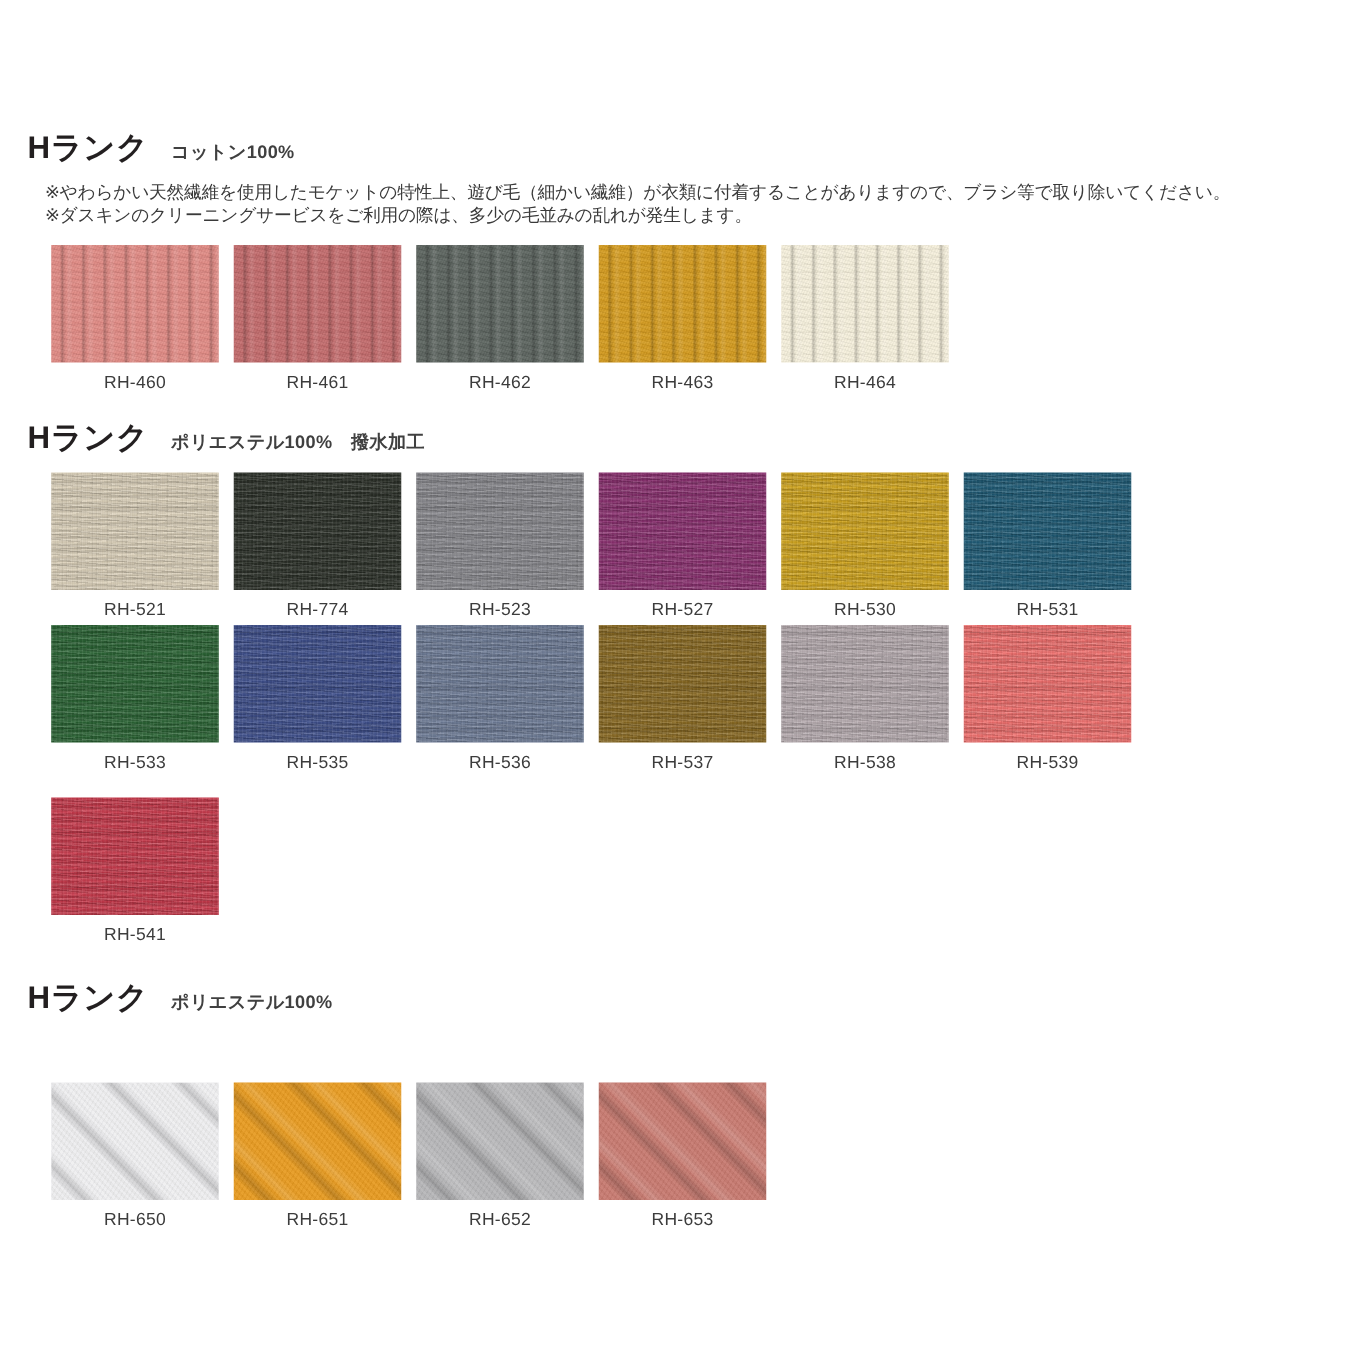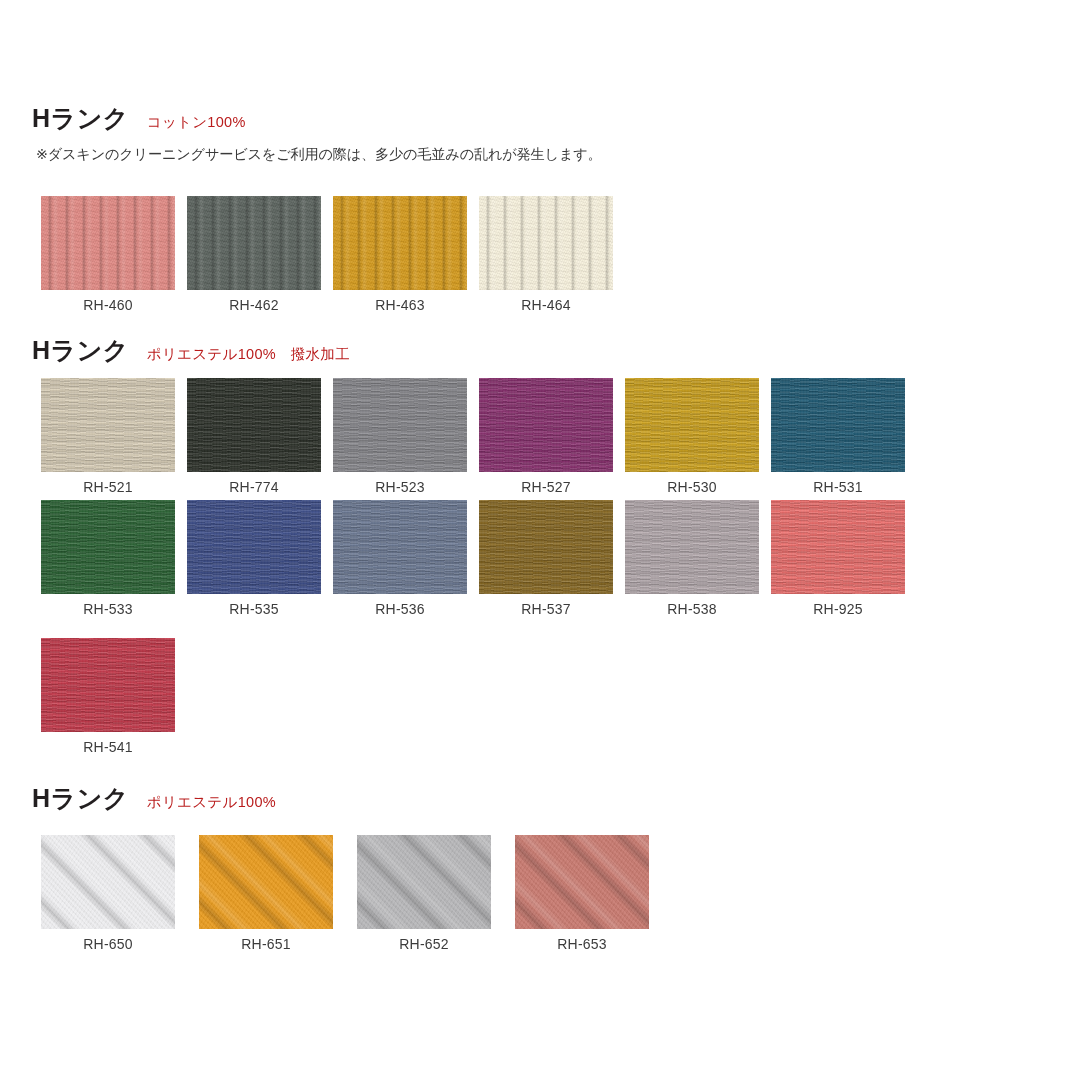--- a/index.html
+++ b/index.html
@@ -25,35 +25,35 @@
 
   
   .section {
     position: absolute;
     left: 0;
     width: 1080px;
   }
   .sec-head {
     display: flex;
     align-items: baseline;
-    padding-left: 32px;
+    padding-left: 22px;
     height: 30px;
   }
   .rank-title {
     font-size: 25px;
     font-weight: 700;
     letter-spacing: 0.5px;
     color: #231f20;
     line-height: 1;
     white-space: nowrap;
   }
   .rank-sub {
     font-size: 14.5px;
-    font-weight: 400;
-    color: #b91c1c;
+    font-weight: 700;
+    color: #404040;
     margin-left: 18px;
     letter-spacing: 0.3px;
     white-space: nowrap;
   }
 
   
   .notes {
     position: absolute;
     left: 36px;
     top: 145px;
@@ -184,29 +184,36 @@
 <div class="page">
 
   <div class="section" style="top:106px;">
     <div class="sec-head">
       <span class="rank-title">Hランク</span>
       <span class="rank-sub">コットン100%</span>
     </div>
   </div>
 
   <div class="notes">
+    <div class="note-line">※やわらかい天然繊維を使用したモケットの特性上、遊び毛（細かい繊維）が衣類に付着することがありますので、ブラシ等で取り除いてください。</div>
     <div class="note-line">※ダスキンのクリーニングサービスをご利用の際は、多少の毛並みの乱れが発生します。</div>
   </div>
 
   <div class="swatch-row" style="top:196px;">
     <div class="swatch-cell">
       <div class="swatch" style="background-color: rgb(224, 138, 132);">
           <div class="tex tex-rib"></div>
         </div>
       <span class="swatch-label">RH-460</span>
+    </div>
+    <div class="swatch-cell">
+      <div class="swatch" style="background-color: rgb(194, 106, 107);">
+          <div class="tex tex-rib"></div>
+        </div>
+      <span class="swatch-label">RH-461</span>
     </div>
     <div class="swatch-cell">
       <div class="swatch" style="background-color: rgb(91, 99, 94);">
           <div class="tex tex-rib"></div>
         </div>
       <span class="swatch-label">RH-462</span>
     </div>
     <div class="swatch-cell">
       <div class="swatch" style="background-color: rgb(211, 154, 30);">
           <div class="tex tex-rib"></div>
@@ -295,41 +302,41 @@
     <div class="swatch-cell">
       <div class="swatch" style="background-color: rgb(184, 173, 177);">
           <div class="tex tex-tweed"></div>
         </div>
       <span class="swatch-label">RH-538</span>
     </div>
     <div class="swatch-cell">
       <div class="swatch" style="background-color: rgb(242, 112, 110);">
           <div class="tex tex-tweed"></div>
         </div>
-      <span class="swatch-label">RH-925</span>
+      <span class="swatch-label">RH-539</span>
     </div>
   </div>
 
   <div class="swatch-row" style="top:638px;">
     <div class="swatch-cell">
       <div class="swatch" style="background-color: rgb(201, 58, 76);">
           <div class="tex tex-tweed"></div>
         </div>
       <span class="swatch-label">RH-541</span>
     </div>
   </div>
 
   <div class="section" style="top:786px;">
     <div class="sec-head">
       <span class="rank-title">Hランク</span>
       <span class="rank-sub">ポリエステル100%</span>
     </div>
   </div>
 
-  <div class="swatch-row" style="top:835px;gap:12px;">
+  <div class="swatch-row" style="top:866px;">
     <div class="swatch-cell">
       <div class="swatch" style="background-color: rgb(237, 237, 239);">
           <div class="tex tex-diag"></div>
         </div>
       <span class="swatch-label">RH-650</span>
     </div>
     <div class="swatch-cell">
       <div class="swatch" style="background-color: rgb(231, 155, 33);">
           <div class="tex tex-diag"></div>
         </div>

